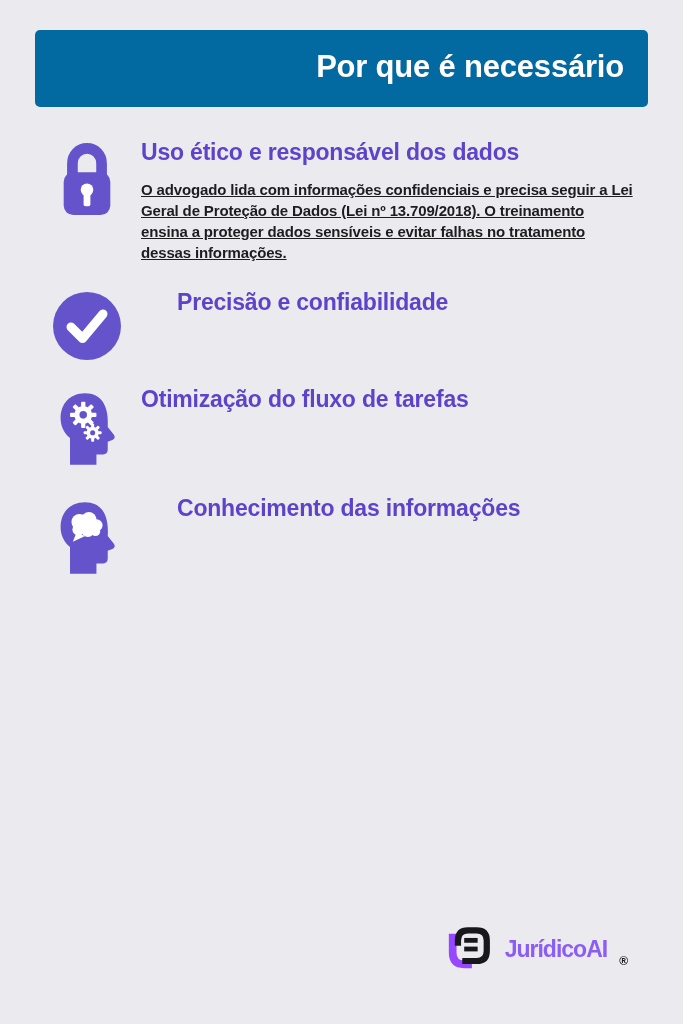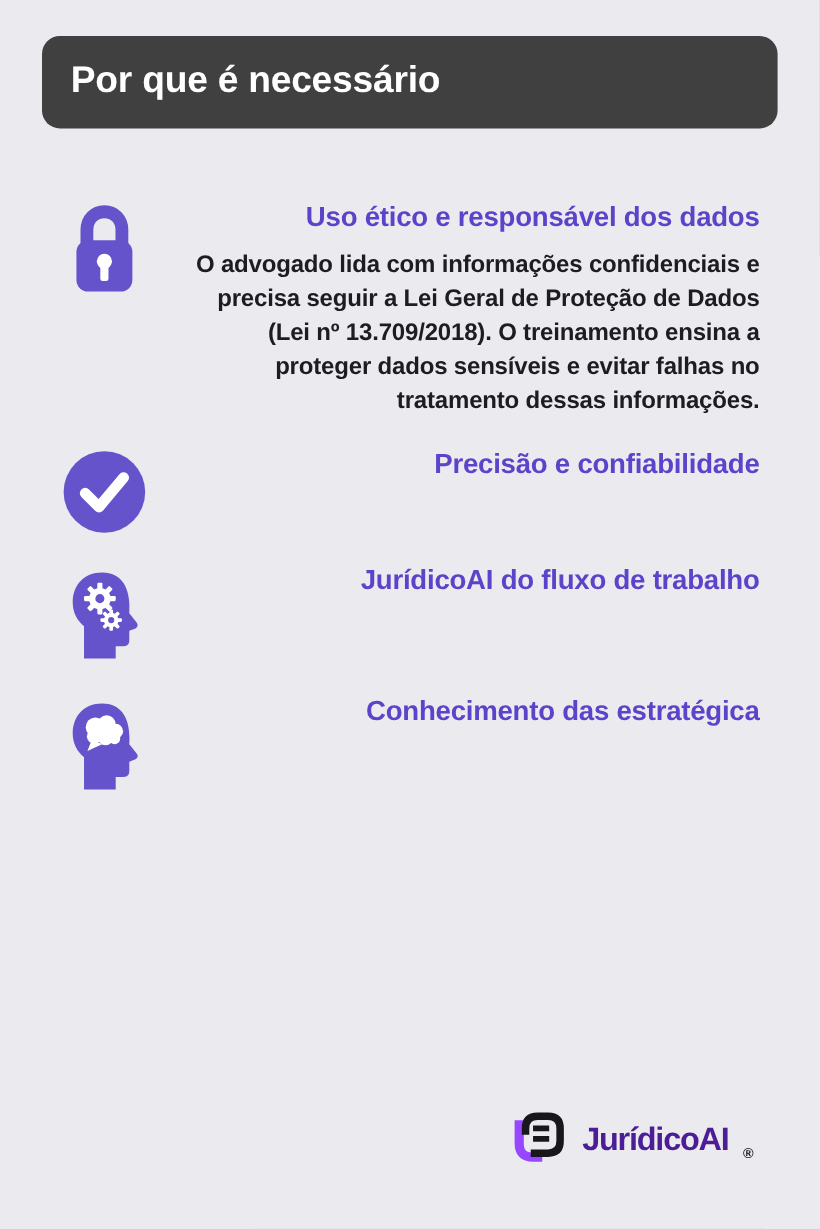--- a/index.html
+++ b/index.html
@@ -8,35 +8,34 @@
     width: 683px;
     height: 1024px;
     background: #EBEAEF;
     font-family: "Liberation Sans", sans-serif;
     overflow: hidden;
     position: relative;
     margin: 0 auto;
   }
   .banner {
     margin: 30px 35px 0 35px;
-    background: #404040;
-    border-radius: 15px;
+    background: #0369a1;
+    border-radius: 5px;
     padding: 14px 24px 16px 24px;
-    text-align: left;
+    text-align: right;
   }
   .banner h1 {
     color: #ffffff;
     font-size: 31px;
     font-weight: 700;
     line-height: 1.5;
     letter-spacing: -0.2px;
   }
   .sections {
-    padding: 60px 50px 0 52px;
-    text-align: right;
+    padding: 32px 50px 0 52px;
   }
   .section {
     display: flex;
     gap: 19px;
     margin-bottom: 25px;
     align-items: flex-start;
   }
   .icon-col {
     flex: 0 0 70px;
     display: flex;
@@ -46,39 +45,40 @@
   .content-col { flex: 1; }
   .section h2 {
     color: #5D43C9;
     font-size: 23px;
     font-weight: 700;
     letter-spacing: -0.2px;
     margin-bottom: 13px;
   }
   .section p {
     color: #1D1D20;
-    font-size: 20px;
+    font-size: 15px;
     font-weight: 700;
     line-height: 1.42;
     letter-spacing: -0.15px;
     max-width: 500px;
+    text-decoration: underline;
   }
   .sec-tight h2 { margin-bottom: 8px; }
   .sec-loose h2 { margin-bottom: 22px; margin-left: 36px; }
   .footer {
     position: absolute;
     right: 55px;
     bottom: 50px;
     display: flex;
     align-items: center;
     gap: 12px;
   }
   .brand-text {
-    color: #4c1d95;
-    font-size: 27px;
+    color: #8b5cf6;
+    font-size: 23px;
     font-weight: 700;
     letter-spacing: -1px;
   }
   .brand-reg {
     color: #17171C;
     font-size: 12px;
     font-weight: 700;
     align-self: flex-end;
     padding-bottom: 6px;
   }
@@ -145,41 +145,41 @@
             <rect x="39.4" y="36.5" width="3.2" height="4.5" rx="1" fill="#ffffff" transform="rotate(180 41 46)"></rect>
             <rect x="39.4" y="36.5" width="3.2" height="4.5" rx="1" fill="#ffffff" transform="rotate(225 41 46)"></rect>
             <rect x="39.4" y="36.5" width="3.2" height="4.5" rx="1" fill="#ffffff" transform="rotate(270 41 46)"></rect>
             <rect x="39.4" y="36.5" width="3.2" height="4.5" rx="1" fill="#ffffff" transform="rotate(315 41 46)"></rect>
             <circle cx="41" cy="46" r="6.5" fill="#ffffff"></circle>
             <circle cx="41" cy="46" r="2.7" fill="#6553CB"></circle>
           </g>
         </svg>
       </div>
       <div class="content-col">
-        <h2>JurídicoAI do fluxo de trabalho</h2>
+        <h2>Otimização do fluxo de tarefas</h2>
       </div>
     </div>
 
     <div class="section sec-loose">
       <div class="icon-col">
         <svg width="66" height="82" viewBox="0 0 70 84">
           <path d="M 33 4 C 16.5 4 7 15.5 7 30.5 C 7 39.5 11 46.5 17 51.5 L 17 80 L 45 80 L 45 69 L 52 69 C 55.5 69 57 67 57 63.5 L 57 55.5 L 62.5 53.3 C 64.6 52.3 65 50.2 63.5 48.2 L 57 40 C 58.5 17 50 4 33 4 Z" fill="#6553CB"></path>
           <g fill="#ffffff">
             <circle cx="27" cy="25" r="8.5"></circle>
             <circle cx="37" cy="22.5" r="8"></circle>
             <circle cx="45" cy="28.5" r="6.5"></circle>
             <circle cx="26" cy="33" r="6.5"></circle>
             <circle cx="36" cy="34" r="7"></circle>
             <circle cx="44" cy="35" r="5"></circle>
             <path d="M 24 36 L 20 46 L 33 40 Z"></path>
           </g>
         </svg>
       </div>
       <div class="content-col">
-        <h2>Conhecimento das estratégica</h2>
+        <h2>Conhecimento das informações</h2>
       </div>
     </div>
 
   </div>
 
   <div class="footer">
     <span style="display:inline-flex;">
       <svg width="48" height="50" viewBox="0 0 50 50">
         <path d="M 8 9 V 29 Q 8 41 20 41 H 28" fill="none" stroke="#9747FF" stroke-width="8"></path>
         <path d="M 18 37.5 H 33 Q 43.5 37.5 43.5 27 V 16 Q 43.5 5.5 33 5.5 H 24 Q 13.5 5.5 13.5 16 V 21.5" fill="none" stroke="#17171C" stroke-width="6.5"></path>

